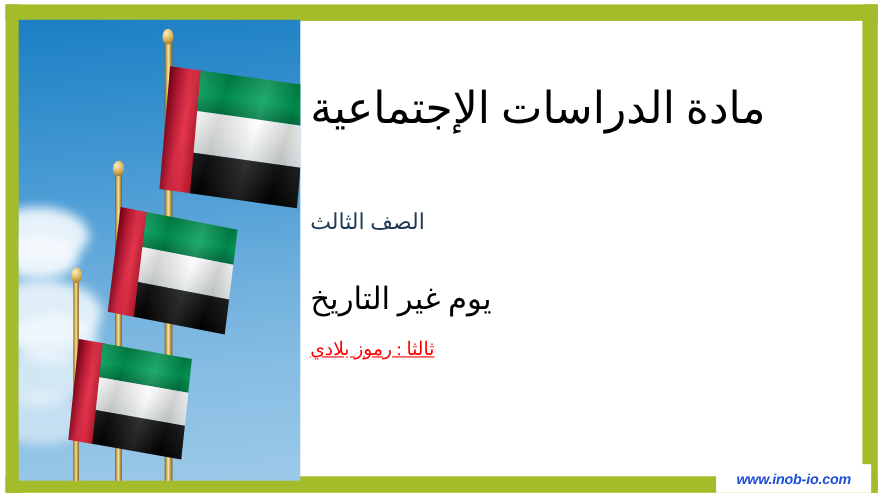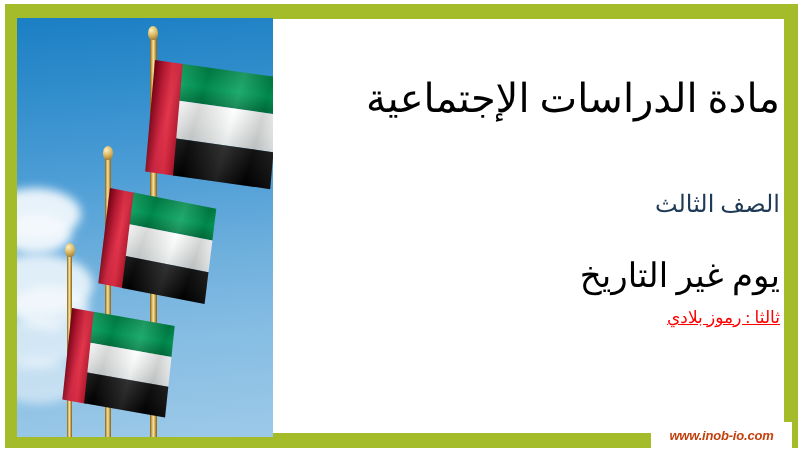--- a/index.html
+++ b/index.html
@@ -131,46 +131,46 @@
     pointer-events: none;
   }
 
   
   #text-col {
     position: absolute;
     left: 282px;
     top: 18px;
     width: 498px;
     height: 419px;
-    text-align: right;
+    text-align: left;
     direction: rtl;
   }
   #main-title {
     position: absolute;
     left: 0; right: 0;
     top: 58px;
     font-size: 40px;
     line-height: 1.15;
     color: #000000;
     white-space: nowrap;
   }
   #subtitle {
     position: absolute;
     left: 0; right: 0;
     top: 172px;
-    font-size: 24px;
+    font-size: 20px;
     line-height: 1.2;
     color: #1f3a56;
     white-space: nowrap;
   }
   #date-line {
     position: absolute;
     left: 0; right: 0;
     top: 238px;
-    font-size: 34px;
+    font-size: 28px;
     line-height: 1.2;
     color: #000000;
     white-space: nowrap;
   }
   #topic-line {
     position: absolute;
     left: 0; right: 0;
     top: 290px;
     font-size: 17px;
     line-height: 1.2;
@@ -190,21 +190,21 @@
     display: flex;
     align-items: center;
     justify-content: center;
     direction: ltr;
   }
   #watermark-text {
     font-family: "Liberation Sans", "DejaVu Sans", sans-serif;
     font-weight: bold;
     font-style: italic;
     font-size: 13px;
-    color: #c2410c;
+    color: #1d4ed8;
     letter-spacing: -0.2px;
     white-space: nowrap;
   }
 </style>
 </head>
 <body>
 
 <div id="slide">
 
   <div class="frame-band" id="band-top"></div>

